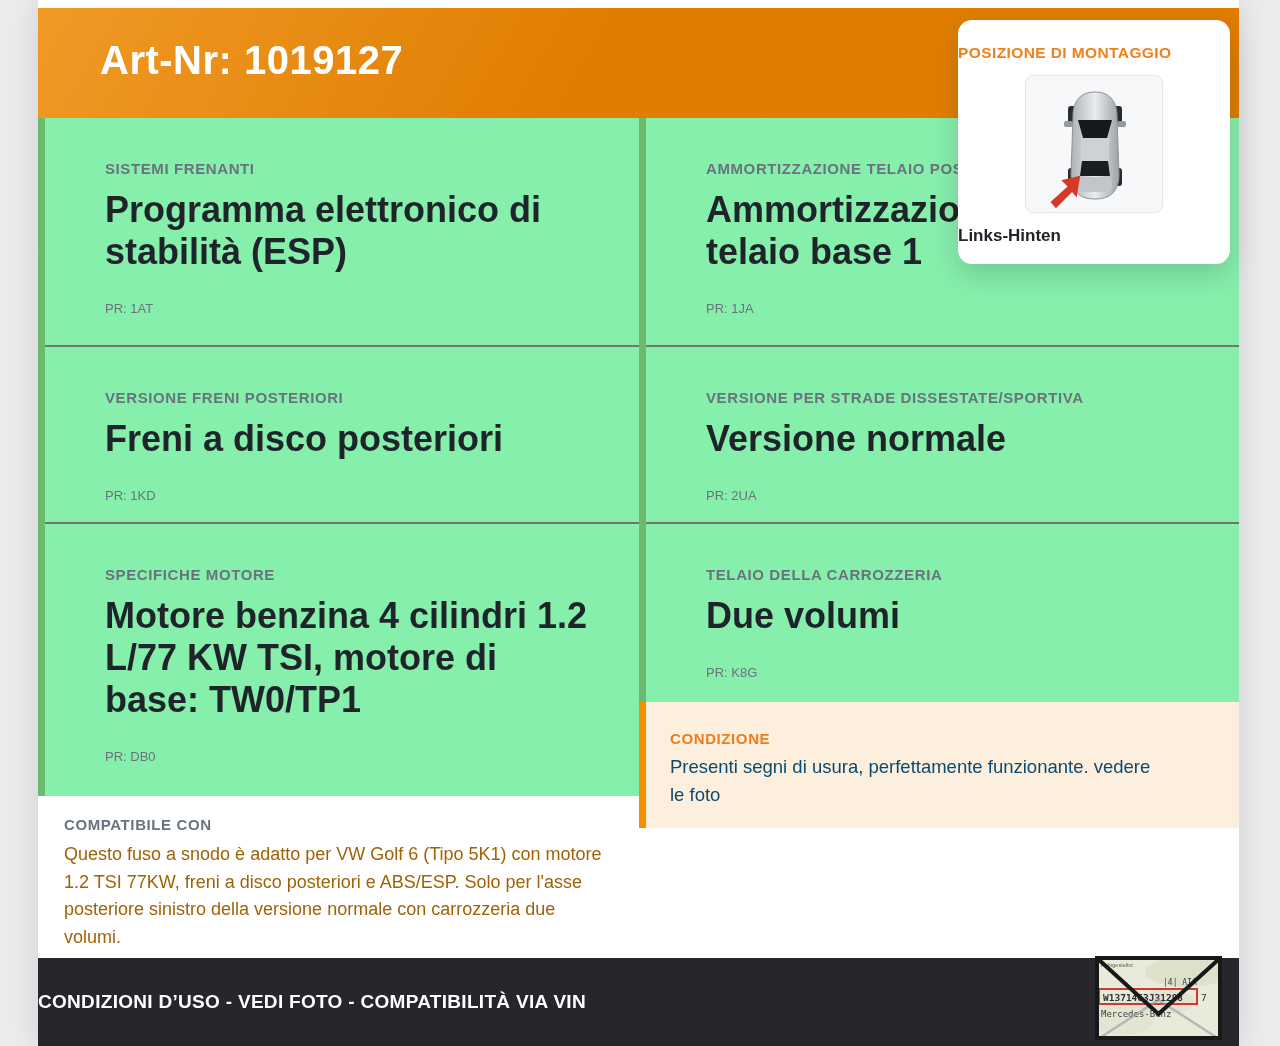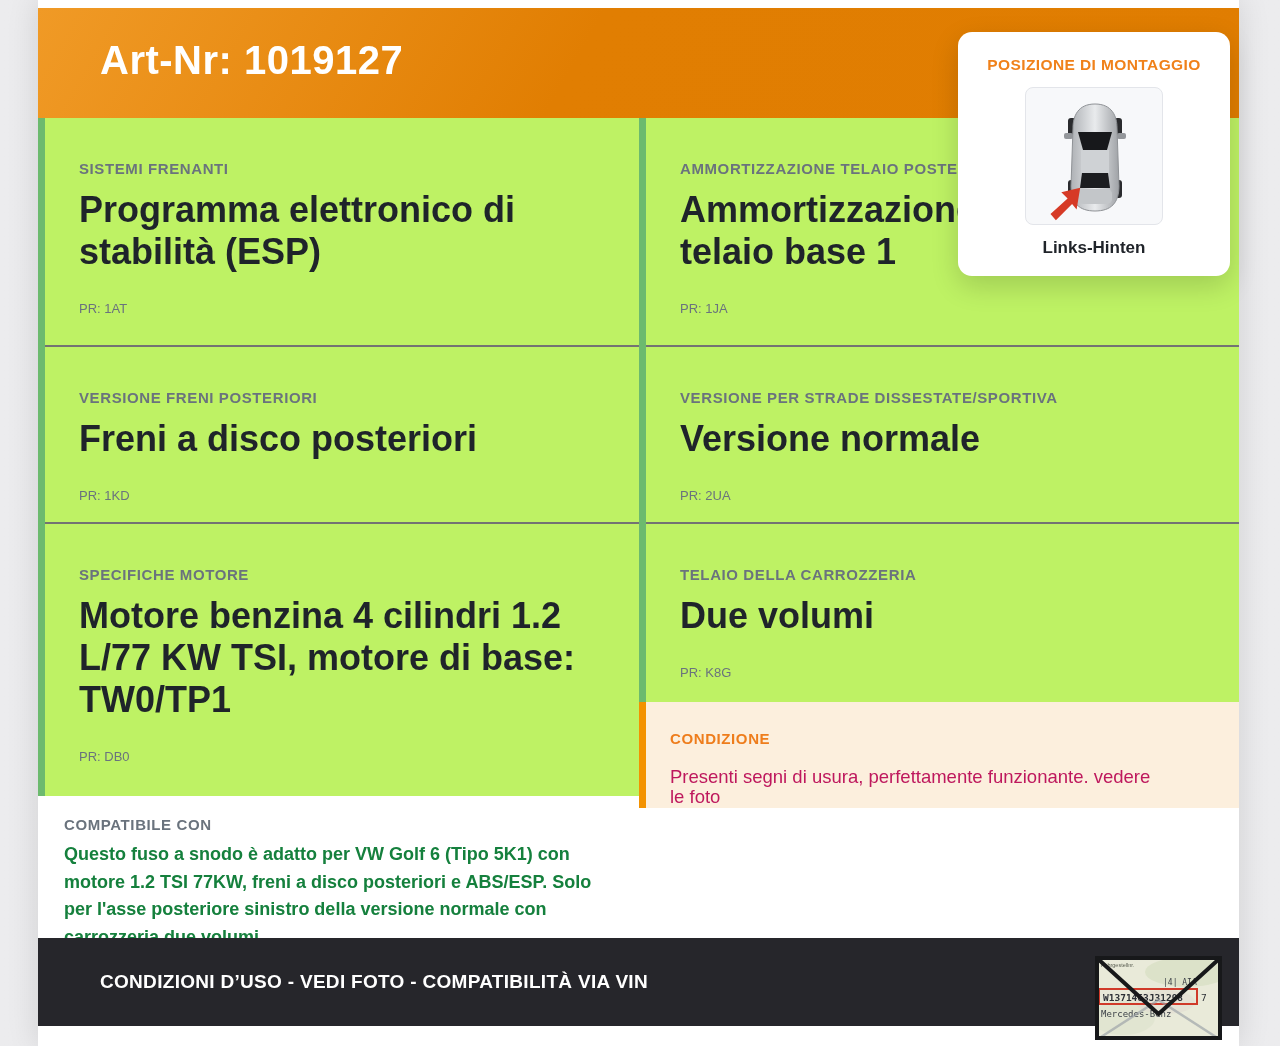--- a/index.html
+++ b/index.html
@@ -25,22 +25,22 @@
   }
   .banner h1 {
     color:#ffffff; font-size:40px; font-weight:700; letter-spacing:.5px;
   }
   
   .columns { display:flex; width:100%; }
   .col-left  { width:601px; }
   .col-right { width:600px; }
   .green-block { border-left:7px solid #6cba6e; }
   .card {
-    background:#bef264;
-    padding:42px 45px 0 34px;
+    background:#86efac;
+    padding:42px 45px 0 60px;
   }
   .card + .card { border-top:2px solid #737373; }
   .c-h227 { height:227px; }
   .c-h177 { height:177px; }
   .c-h274 { height:274px; }
   .c-h180 { height:180px; }
   .spec-label, .mini-label {
     font-size:15px; font-weight:700; color:#6a737d; letter-spacing:.6px;
     white-space:nowrap;
   }
@@ -49,58 +49,57 @@
     font-size:36px; font-weight:700; color:#1f242a; line-height:42px;
     max-width:505px;
   }
   [data-name="spec-title-damping"] { max-width:400px; }
   .spec-pr {
     margin-top:28px;
     font-size:13px; color:#6a737d;
   }
   
   .condition-card {
-    height:106px;
+    height:126px;
     background:#fcefdd;
     border-left:7px solid #f39200;
     padding:28px 84px 0 24px;
   }
   .condition-card .mini-label { color:#ee7d1c; }
   .condition-text {
-    margin-top:20px;
-    font-size:18.5px; font-weight:500; color:#be185d; line-height:20px;
+    margin-top:6px;
+    font-size:18.5px; font-weight:500; color:#0c4a6e; line-height:28px;
   }
   .filler-white { height:130px; background:#ffffff; }
   
   .compat-card {
     height:136px;
     background:#ffffff;
     padding:20px 25px 0 26px;
   }
   .compat-text {
     margin-top:8px;
-    font-size:18px; font-weight:700; color:#15803d; line-height:27.5px;
+    font-size:18px; font-weight:400; color:#a16207; line-height:27.5px;
   }
   
   .footer {
     position:relative;
     height:88px; background:#26262b;
   }
   .footer-text {
-    padding-left:62px; line-height:88px;
+    line-height:88px;
     color:#ffffff; font-size:19px; font-weight:700; letter-spacing:.3px;
     white-space:nowrap;
   }
   
   .mount-card {
-    position:absolute; left:920px; top:32px; z-index:6;
+    position:absolute; left:920px; top:20px; z-index:6;
     width:272px; height:244px;
     background:#ffffff; border-radius:14px;
     box-shadow:0 10px 28px rgba(0,0,0,.16);
-    text-align:center;
   }
   .mount-title {
     margin-top:24px;
     color:#f0811a; font-size:15.5px; font-weight:700; letter-spacing:.4px;
   }
   .mount-imgbox {
     width:138px; height:138px;
     margin:13px auto 0;
     background:#f7f8fa;
     border:1px solid #e3e5ea; border-radius:8px;

